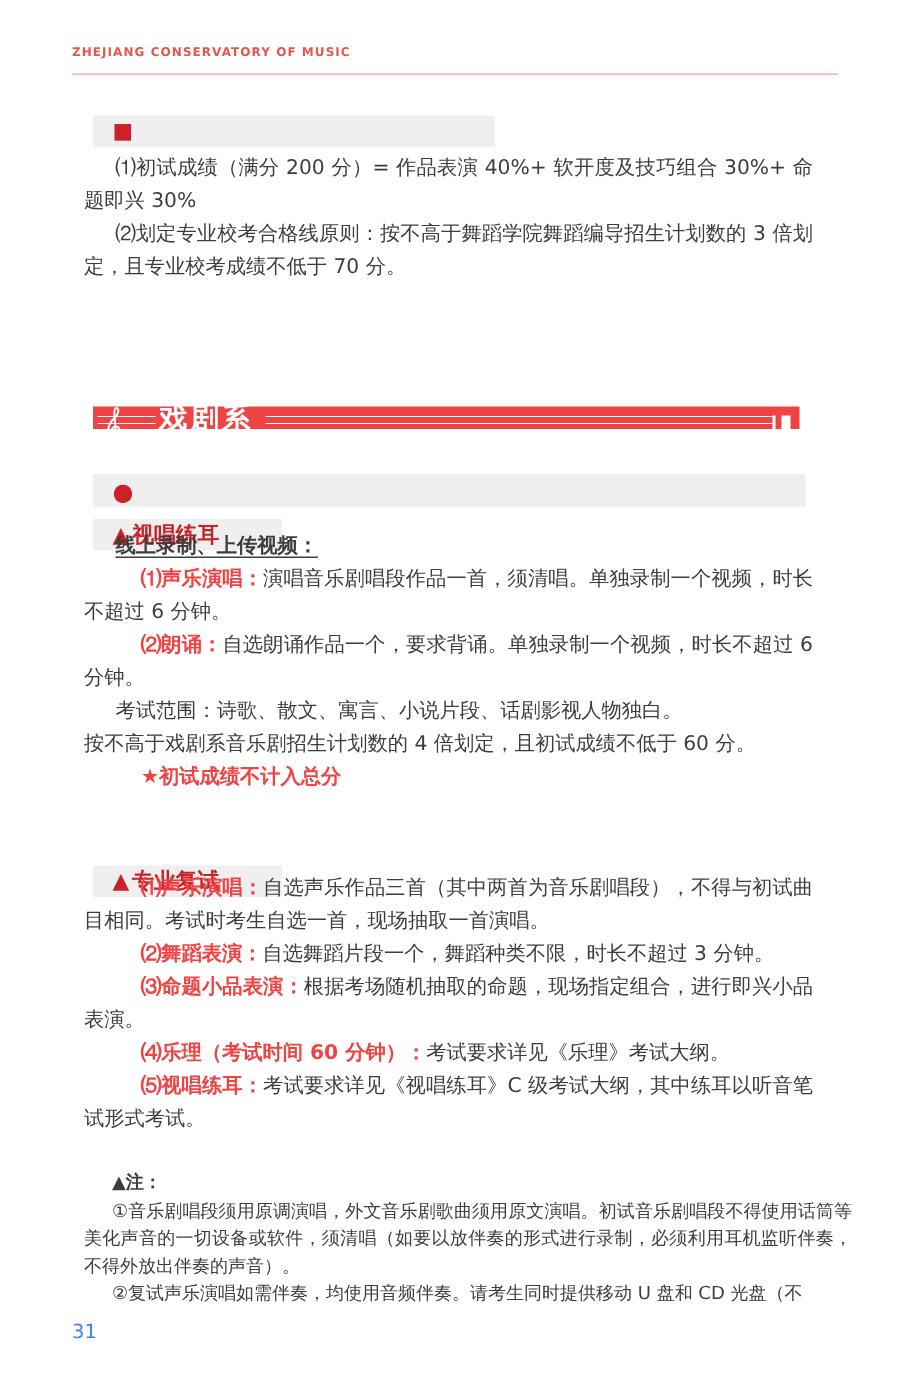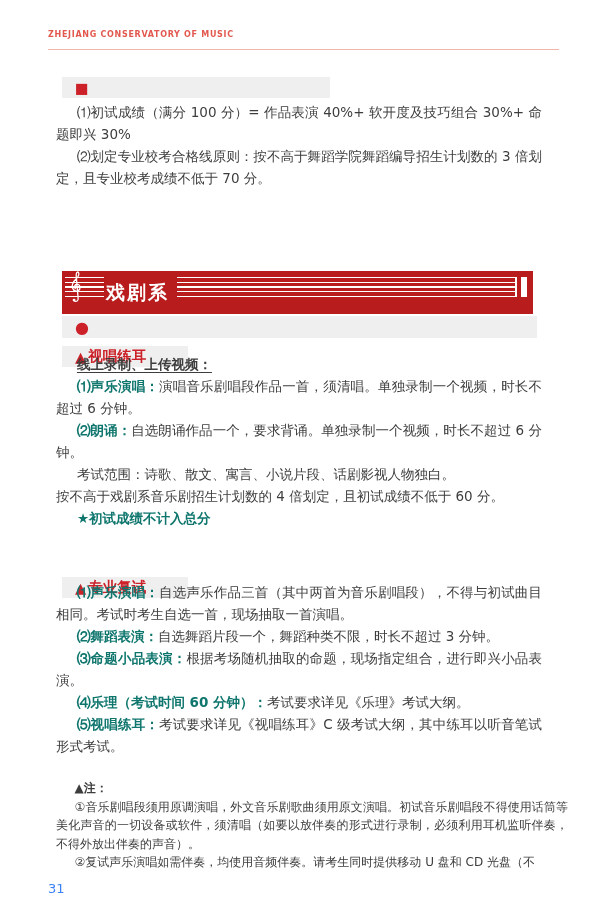--- a/index.html
+++ b/index.html
@@ -27,22 +27,22 @@
     display:flex;align-items:center;
     color:#cc2128;font-weight:bold;white-space:nowrap;
   }
   .gray-bar .bullet{margin-right:2px;}
   #score-bar{top:77px;width:268px;height:21px;padding-left:13px;font-size:14.5px;box-sizing:border-box;}
   #direction-bar{top:316px;width:475px;height:22px;padding-left:13px;font-size:16px;box-sizing:border-box;}
   #initial-bar{top:346px;width:126px;height:21px;padding-left:13px;font-size:14.5px;box-sizing:border-box;}
   #retest-bar{top:577px;width:126px;height:21px;padding-left:13px;font-size:14.5px;box-sizing:border-box;}
   
   .banner{
-    position:absolute;left:62px;top:271px;width:471px;height:43px;
-    background:#b91c1c;
+    position:absolute;left:62px;top:271px;width:471px;height:15px;
+    background:#ef4444;
   }
   .staff{
     position:absolute;top:5.5px;height:20px;
     background:repeating-linear-gradient(to bottom,#ffffff 0,#ffffff 1.2px,rgba(0,0,0,0) 1.2px,rgba(0,0,0,0) 4.7px);
   }
   .staff-left{left:3px;width:39px;}
   .staff-right{left:115px;width:338px;}
   .clef{position:absolute;left:5px;top:-2px;}
   .banner-title{
     position:absolute;left:44px;top:50%;transform:translateY(-50%);
@@ -51,21 +51,21 @@
   .barline-thin{position:absolute;left:453px;top:5.5px;width:2px;height:20px;background:#ffffff;}
   .barline-thick{position:absolute;left:459px;top:5.5px;width:6px;height:20px;background:#ffffff;}
   
   .textblock{position:absolute;left:56px;width:486px;}
   .textblock p{
     margin:0;font-size:13.5px;line-height:22px;
     text-align:justify;text-justify:inter-ideograph;
   }
   .indent{text-indent:1.55em;}
   .no-indent{text-indent:0;}
-  b{font-weight:bold;color:#0f766e;}
+  b{font-weight:bold;color:#ef4444;margin-left:17px;}
   #score-text{top:101px;}
   #initial-text{top:353px;}
   #retest-text{top:581px;}
   .subheading{font-weight:bold;text-decoration:underline;text-underline-offset:3px;}
   
   #notes-block{position:absolute;left:56px;top:779px;width:512px;}
   #notes-block p{
     margin:0;font-size:12px;line-height:18.5px;
     text-align:justify;text-justify:inter-ideograph;
   }
@@ -80,21 +80,21 @@
 <body>
 
 <div class="header-title">ZHEJIANG CONSERVATORY OF MUSIC</div>
 <div class="header-rule"></div>
 
 <div class="gray-bar" id="score-bar">
   <span class="bullet">■</span>
 </div>
 
 <div class="textblock" id="score-text">
-  <p class="indent">⑴初试成绩（满分 100 分）= 作品表演 40%+ 软开度及技巧组合 30%+ 命题即兴 30%</p>
+  <p class="indent">⑴初试成绩（满分 200 分）= 作品表演 40%+ 软开度及技巧组合 30%+ 命题即兴 30%</p>
   <p class="indent">⑵划定专业校考合格线原则：按不高于舞蹈学院舞蹈编导招生计划数的 3 倍划定，且专业校考成绩不低于 70 分。</p>
 </div>
 
 <div class="banner">
   <div class="staff staff-left"></div>
   <svg class="clef" width="17" height="36" viewBox="0 0 24 60">
     <path d="M 9 52.5 C 13.5 55.5 17 53 16.4 48.5 L 13.2 12 C 12.8 7 14.6 4 16.4 5.2 C 18.8 7 17.6 11.8 13.6 15.8 C 8.2 21 5.4 26.2 7 31.6 C 8.8 37.6 16.6 38.6 19 33.6 C 21 29.4 18 24.8 14.2 25.4 C 10.6 26 9.2 30.2 11.6 32.6" fill="none" stroke="#ffffff" stroke-width="2.2" stroke-linecap="round"></path>
     <circle cx="9.6" cy="51.8" r="2.4" fill="#ffffff"></circle>
   </svg>
   <span class="banner-title">戏剧系</span>

